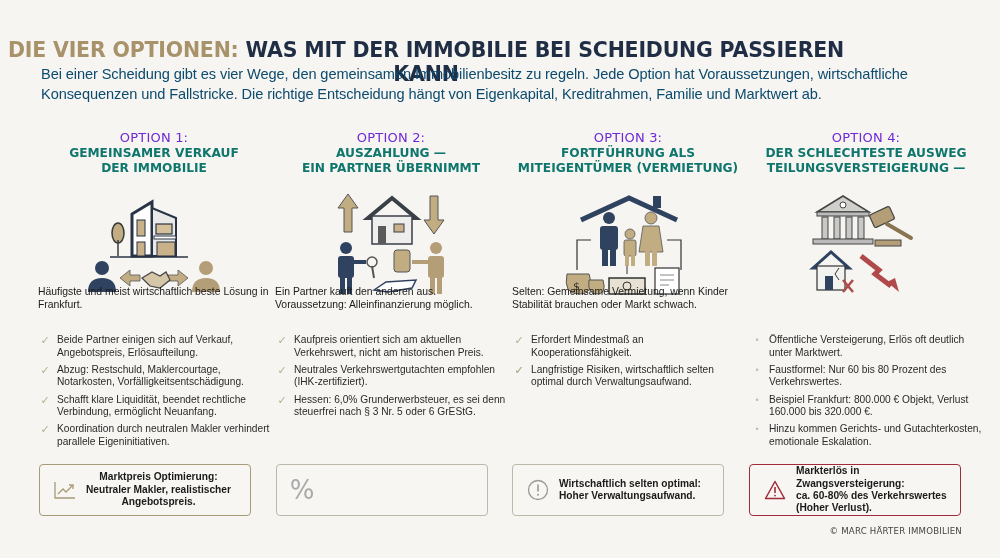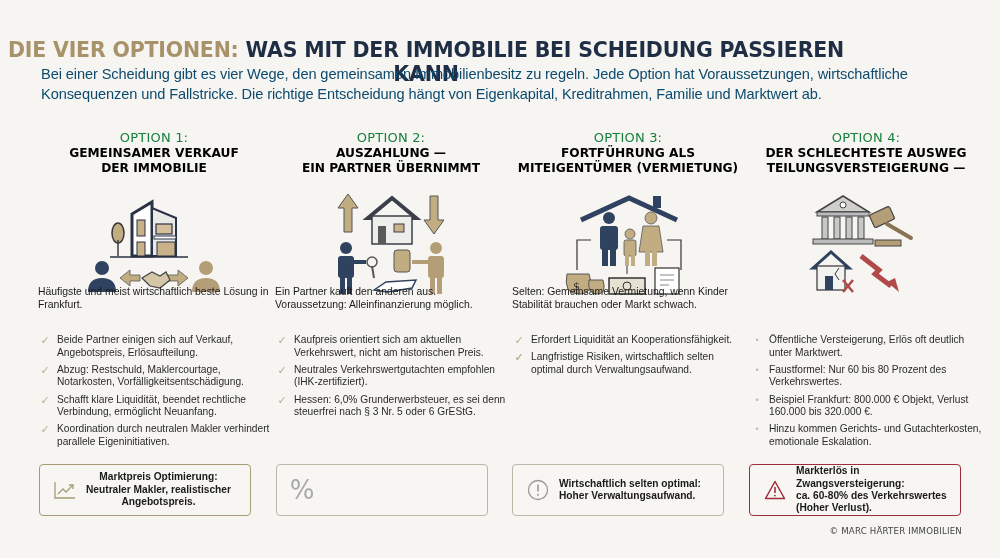--- a/index.html
+++ b/index.html
@@ -21,28 +21,28 @@
   .intro {
     position: absolute; left: 41px; top: 64px; width: 930px;
     font-family: "Liberation Sans", sans-serif;
     font-size: 14.6px; line-height: 20px; color: #0c4a6e;
     letter-spacing: -0.1px;
   }
   .col {
     position: absolute; top: 130px; width: 232px;
   }
   .col .opt-label {
-    text-align: center; font-size: 13px; color: #15803d;
+    text-align: center; font-size: 13px; color: #6d28d9;
     font-family: "DejaVu Sans", sans-serif; font-weight: normal;
     letter-spacing: 0.2px;
   }
   .col .opt-title {
     text-align: center; font-size: 12.2px; line-height: 15px;
     font-family: "DejaVu Sans", sans-serif; font-weight: bold;
-    color: #000000; margin-top: 1px;
+    color: #0f766e; margin-top: 1px;
   }
   .col .illus {
     position: absolute; top: 60px; left: 0; width: 232px; height: 110px;
     display: flex; justify-content: center;
   }
   .col .lead {
     position: absolute; top: 155px; left: 0; width: 232px;
     font-size: 10.4px; line-height: 13px; font-weight: normal; color: #1a1a1a;
   }
   .col ul {
@@ -207,21 +207,21 @@
       <line x1="74" y1="84" x2="74" y2="76" stroke="#333" stroke-width="1"></line>
 
       <rect x="102" y="78" width="24" height="26" fill="#fff" stroke="#333" stroke-width="1.2"></rect>
       <line x1="107" y1="85" x2="121" y2="85" stroke="#888" stroke-width="1"></line>
       <line x1="107" y1="90" x2="121" y2="90" stroke="#888" stroke-width="1"></line>
       <line x1="107" y1="95" x2="116" y2="95" stroke="#888" stroke-width="1"></line>
     </svg>
   </div>
   <div class="lead">Selten: Gemeinsame Vermietung, wenn Kinder Stabilität brauchen oder Markt schwach.</div>
   <ul>
-    <li><span class="mark">✓</span><span>Erfordert Liquidität an Kooperationsfähigkeit.</span></li>
+    <li><span class="mark">✓</span><span>Erfordert Mindestmaß an Kooperationsfähigkeit.</span></li>
     <li><span class="mark">✓</span></li>
     <li><span class="mark">✓</span><span>Langfristige Risiken, wirtschaftlich selten optimal durch Verwaltungsaufwand.</span></li>
   </ul>
 </div>
 
 <div class="col" style="left:750px">
   <div class="opt-label">OPTION 4:</div>
   <div class="opt-title">
     <div>DER SCHLECHTESTE AUSWEG</div>
     <div>TEILUNGSVERSTEIGERUNG —</div>

